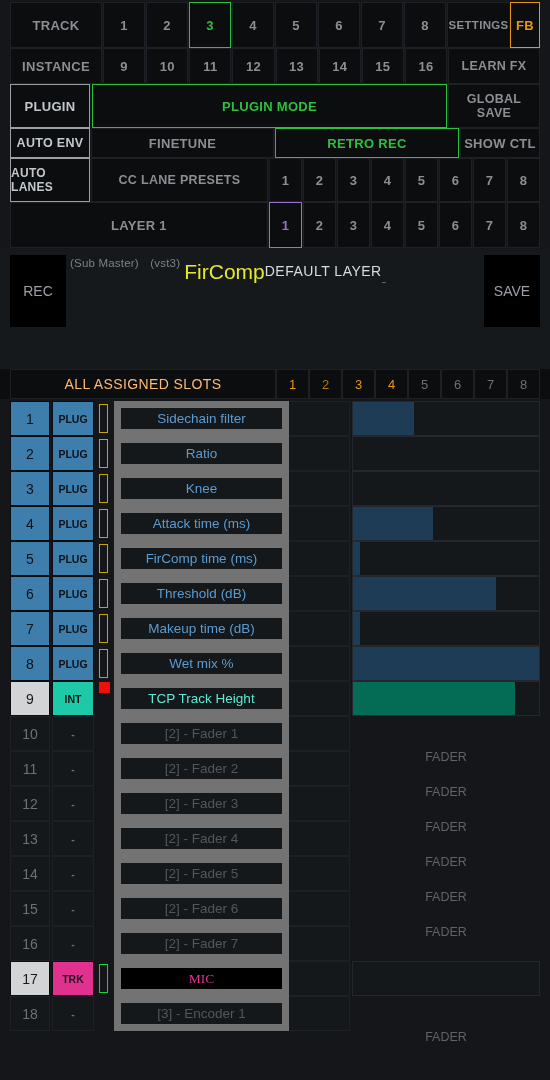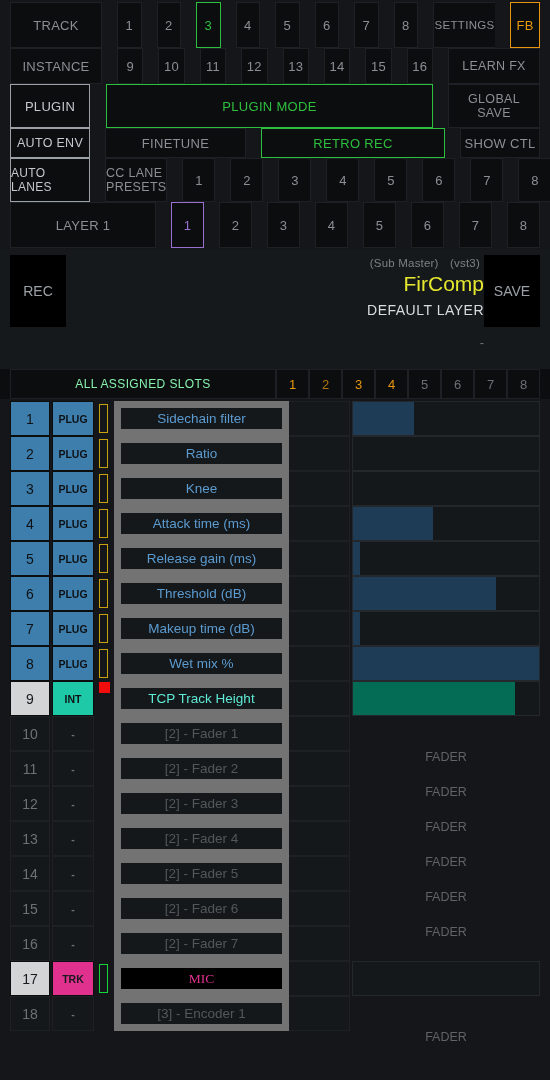--- a/index.html
+++ b/index.html
@@ -15,21 +15,21 @@
   .cell {
     background: #0b0d0f;
     display: flex; align-items: center; justify-content: center;
     color: #8b8f93;
     font-size: 13px;
     border: 1px solid #1d2024;
     height: 100%;
     user-select: none;
     letter-spacing: .3px;
   }
-  .row { display: flex; gap: 15px; padding: 0 10px; }
+  .row { display: flex; gap: 1px; padding: 0 10px; font-weight: bold; }
 
   
   .r-track { height: 48px; padding-top: 2px; }
   .r-track .lbl { flex: 0 0 92px; }
   .r-track .num { flex: 1 1 0; }
   .r-track .settings { flex: 0 0 62px; font-size: 11.5px; border-right: none; }
   .r-track .fb {
     flex: 0 0 30px; color: #e8960e; border: 1.5px solid #e8960e;
     font-size: 13px; background: #0b0d0f;
   }
@@ -82,34 +82,34 @@
   .titleblock {
     height: 120px; display: flex; padding: 0 10px; margin-top: 1px;
     background: #16191c;
   }
   .recbtn, .savebtn {
     width: 56px; height: 72px; background: #000; color: #9aa0a6;
     display: flex; align-items: center; justify-content: center; font-size: 14px;
     flex: 0 0 56px; margin-top: 6px;
   }
   .titlecenter {
-    flex: 1 1 0; display: flex; flex-direction: column; align-items: flex-end;
+    flex: 1 1 0; display: flex; flex-direction: row; align-items: flex-start;
     justify-content: flex-start; padding-top: 8px;
   }
   .t-sub { font-size: 11.5px; color: #7d8084; letter-spacing: .2px; }
   .t-sub span { margin: 0 4px; }
   .t-name { font-size: 21px; color: #e6e82e; margin-top: 3px; font-weight: 400; }
   .t-layer { font-size: 14px; color: #d8dce0; margin-top: 6px; letter-spacing: .5px; }
   .t-dash { font-size: 13px; color: #6f7377; margin-top: 17px; }
 
   
   .slots { height: 30px; display: flex; padding: 0 10px; background: #0b0d0f; }
   .slots .lbl {
     flex: 1 1 0; display: flex; align-items: center; justify-content: center;
-    color: #86efac; font-size: 12px; background: #0b0d0f; border: 1px solid #1d2024;
+    color: #fdba74; font-size: 14px; background: #0b0d0f; border: 1px solid #1d2024;
     letter-spacing: .4px;
   }
   .slots .n {
     flex: 0 0 33px; display: flex; align-items: center; justify-content: center;
     font-size: 13px; background: #0b0d0f; border: 1px solid #1d2024;
   }
   .slot-on { color: #e8960e; }
   .slot-cur { color: #b0770f; border: 1px solid #e8960e; }
   .slot-off { color: #6d7175; }
 
@@ -310,21 +310,21 @@
         <div class="p-bar">
           <div class="fill fill-blue" style="width: 43%;"></div>
         </div>
       </div>
       <div class="prow">
         <div class="p-num blue-num">5</div>
         <div class="p-type blue-type">PLUG</div>
         <div class="p-mark">
           <i class="mk-gold"></i>
         </div>
-        <div class="p-label lbl-blue">Release gain (ms)</div>
+        <div class="p-label lbl-blue">FirComp time (ms)</div>
         <div class="p-val cell-dim"></div>
         <div class="p-bar">
           <div class="fill fill-blue" style="width: 4%;"></div>
         </div>
       </div>
       <div class="prow">
         <div class="p-num blue-num">6</div>
         <div class="p-type blue-type">PLUG</div>
         <div class="p-mark">
           <i class="mk-gold"></i>

